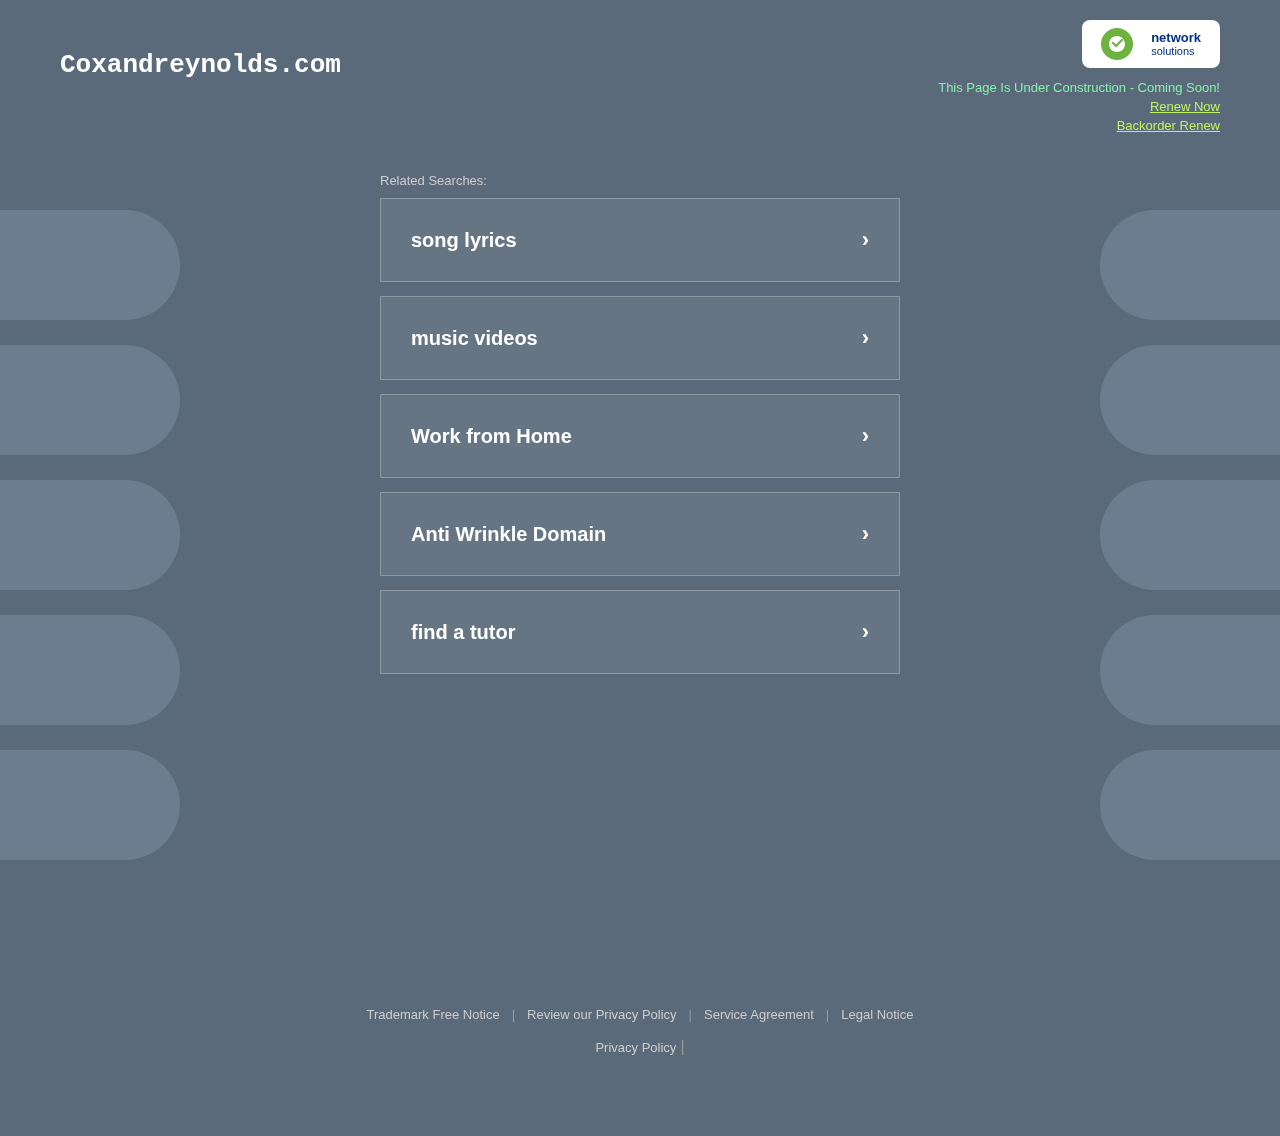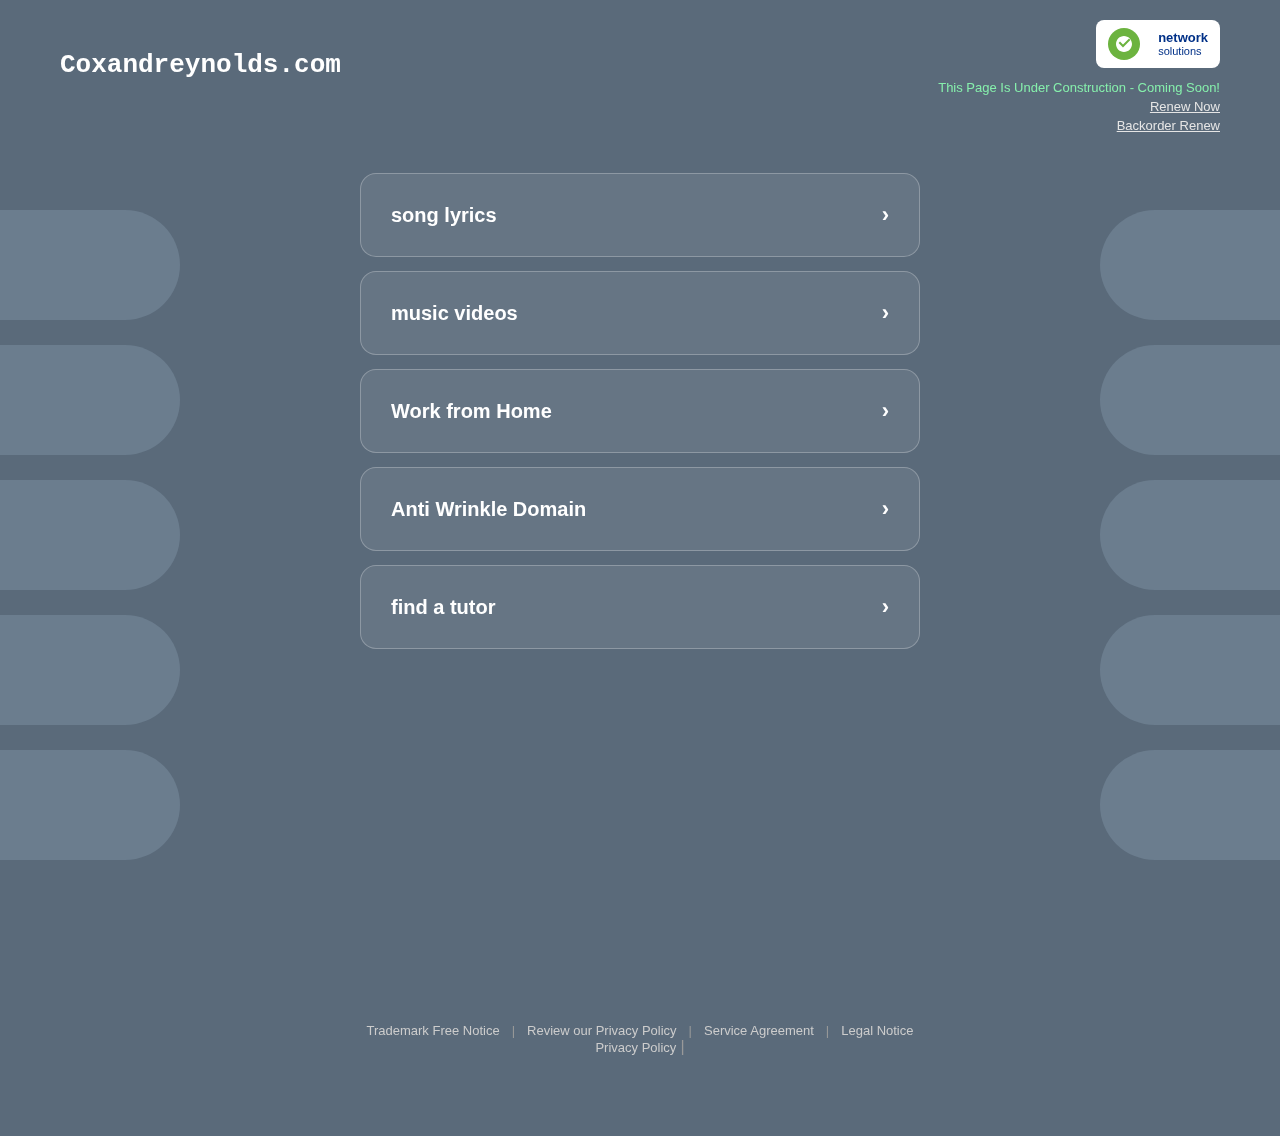--- a/index.html
+++ b/index.html
@@ -58,21 +58,21 @@
     .header-right {
       display: flex;
       flex-direction: column;
       align-items: flex-end;
       gap: 4px;
     }
 
     .network-solutions-logo {
       background-color: #ffffff;
       border-radius: 8px;
-      padding: 8px 12px;
+      padding: 8px 19px;
       display: flex;
       align-items: center;
       gap: 18px;
       margin-bottom: 8px;
     }
 
     .ns-logo-icon {
       width: 32px;
       height: 32px;
       background-color: #6cb33f;
@@ -103,21 +103,21 @@
       font-size: 11px;
       color: #003087;
     }
 
     .under-construction {
       color: #86efac;
       font-size: 13px;
     }
 
     .header-link {
-      color: #e5e5e5;
+      color: #bef264;
       font-size: 13px;
       text-decoration: underline;
       cursor: pointer;
     }
 
     
     .main-content {
       display: flex;
       flex-direction: column;
       align-items: center;
@@ -127,24 +127,24 @@
     .related-searches-label {
       width: 520px;
       color: #cccccc;
       font-size: 13px;
       margin-bottom: 10px;
       text-align: left;
     }
 
     
     .search-card {
-      width: 560px;
+      width: 520px;
       background-color: rgba(255,255,255,0.08);
       border: 1px solid rgba(255,255,255,0.25);
-      border-radius: 16px;
+      border-radius: 1px;
       padding: 28px 30px;
       margin-bottom: 14px;
       display: flex;
       justify-content: space-between;
       align-items: center;
       cursor: pointer;
       transition: background-color 0.2s;
     }
 
     .search-card-label {
@@ -160,20 +160,21 @@
     }
 
     
     .footer {
       position: absolute;
       bottom: 80px;
       width: 100%;
       display: flex;
       flex-direction: column;
       align-items: center;
+      gap: 16px;
     }
 
     .footer-links {
       display: flex;
       gap: 0;
       align-items: center;
     }
 
     .footer-link {
       color: #cccccc;
@@ -229,20 +230,21 @@
         <span>solutions</span>
       </div>
     </div>
     <span class="under-construction">This Page Is Under Construction - Coming Soon!</span>
     <a class="header-link">Renew Now</a>
     <a class="header-link">Backorder Renew</a>
   </div>
 </div>
 
 <div class="main-content">
+  <div class="related-searches-label">Related Searches:</div>
 
   <div id="search-cards-container">
       <div class="search-card">
         <span class="search-card-label">song lyrics</span>
         <span class="chevron-right">›</span>
       </div>
       <div class="search-card">
         <span class="search-card-label">music videos</span>
         <span class="chevron-right">›</span>
       </div>

